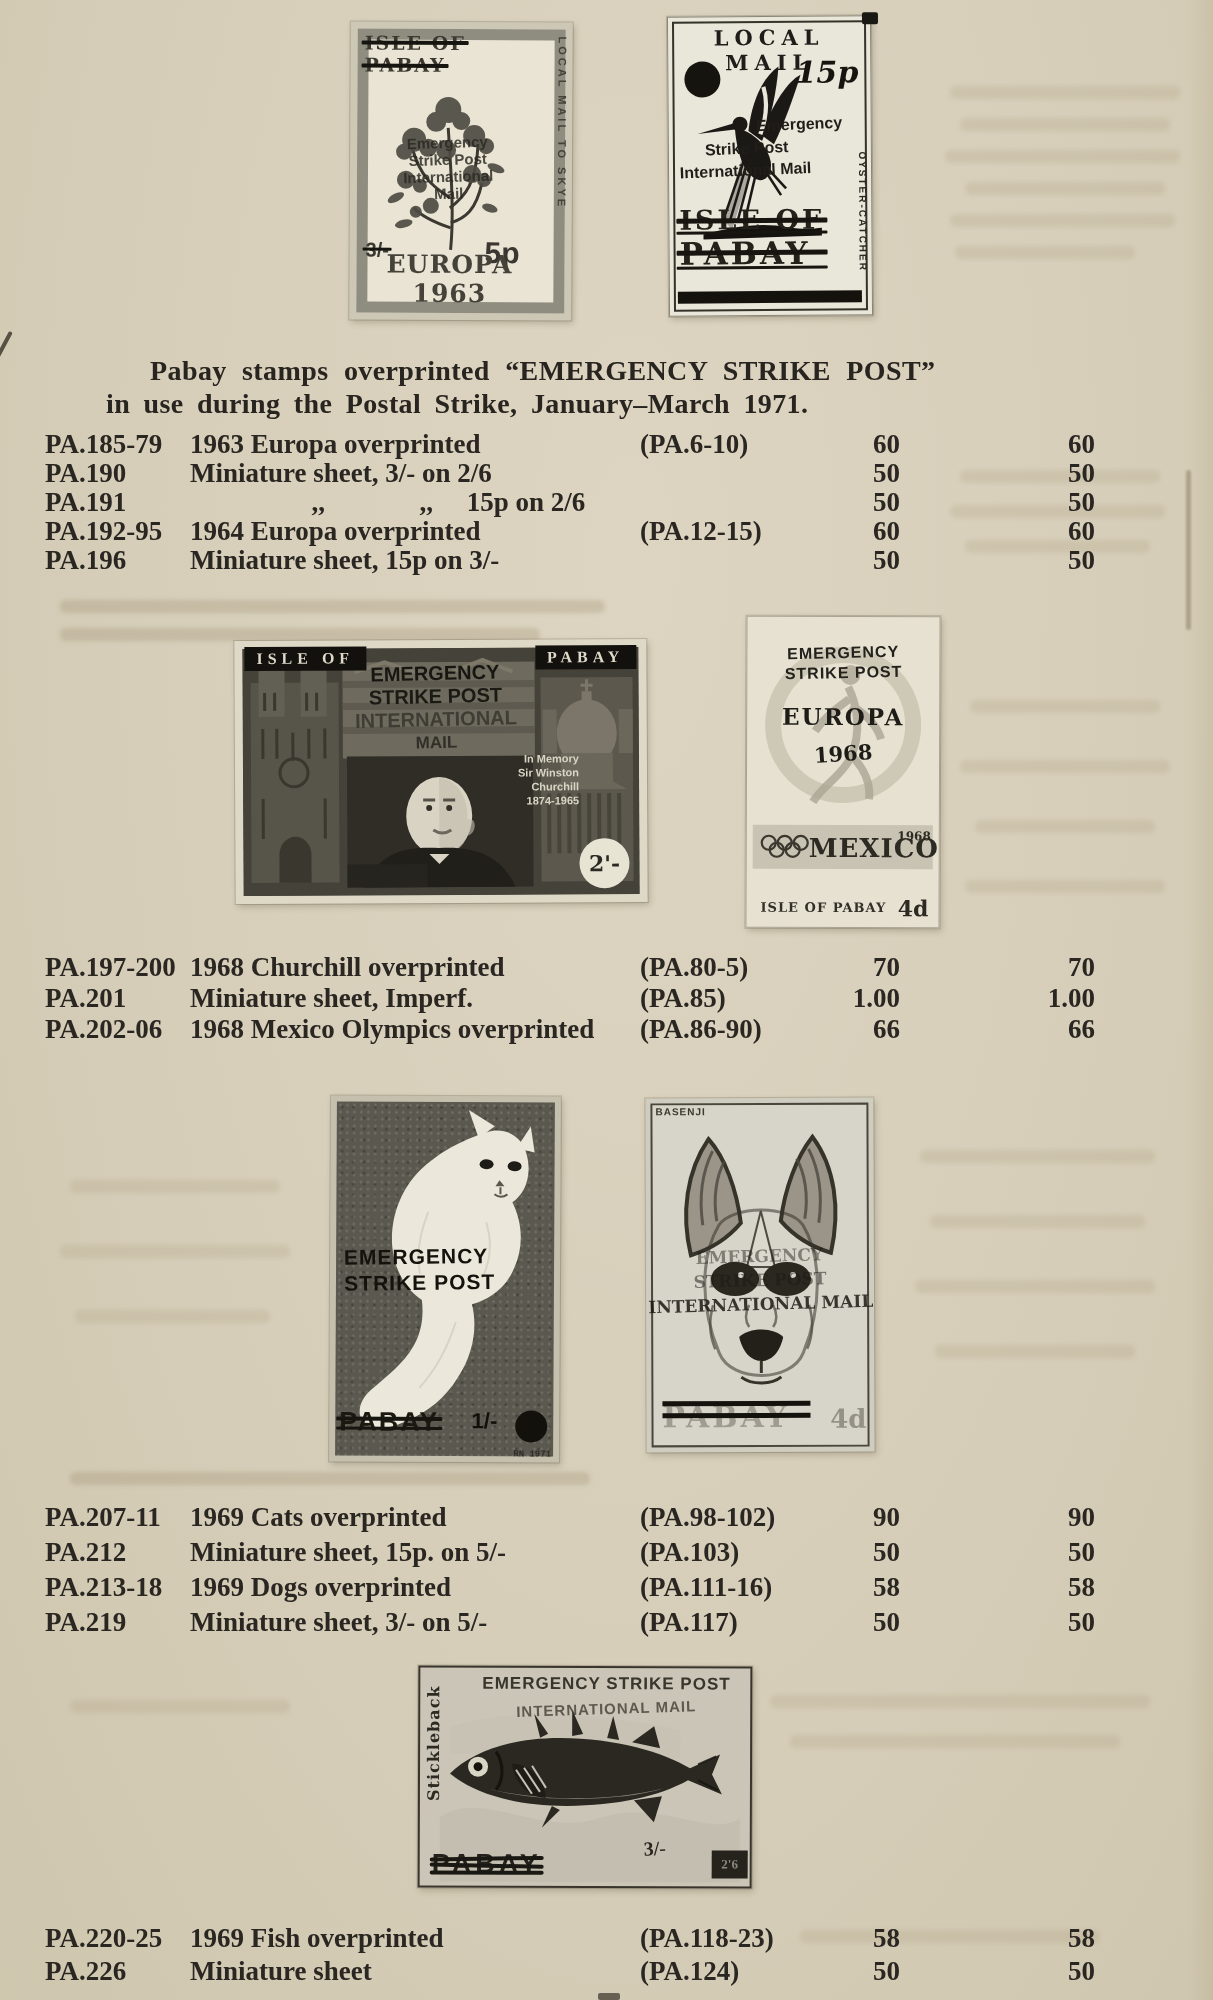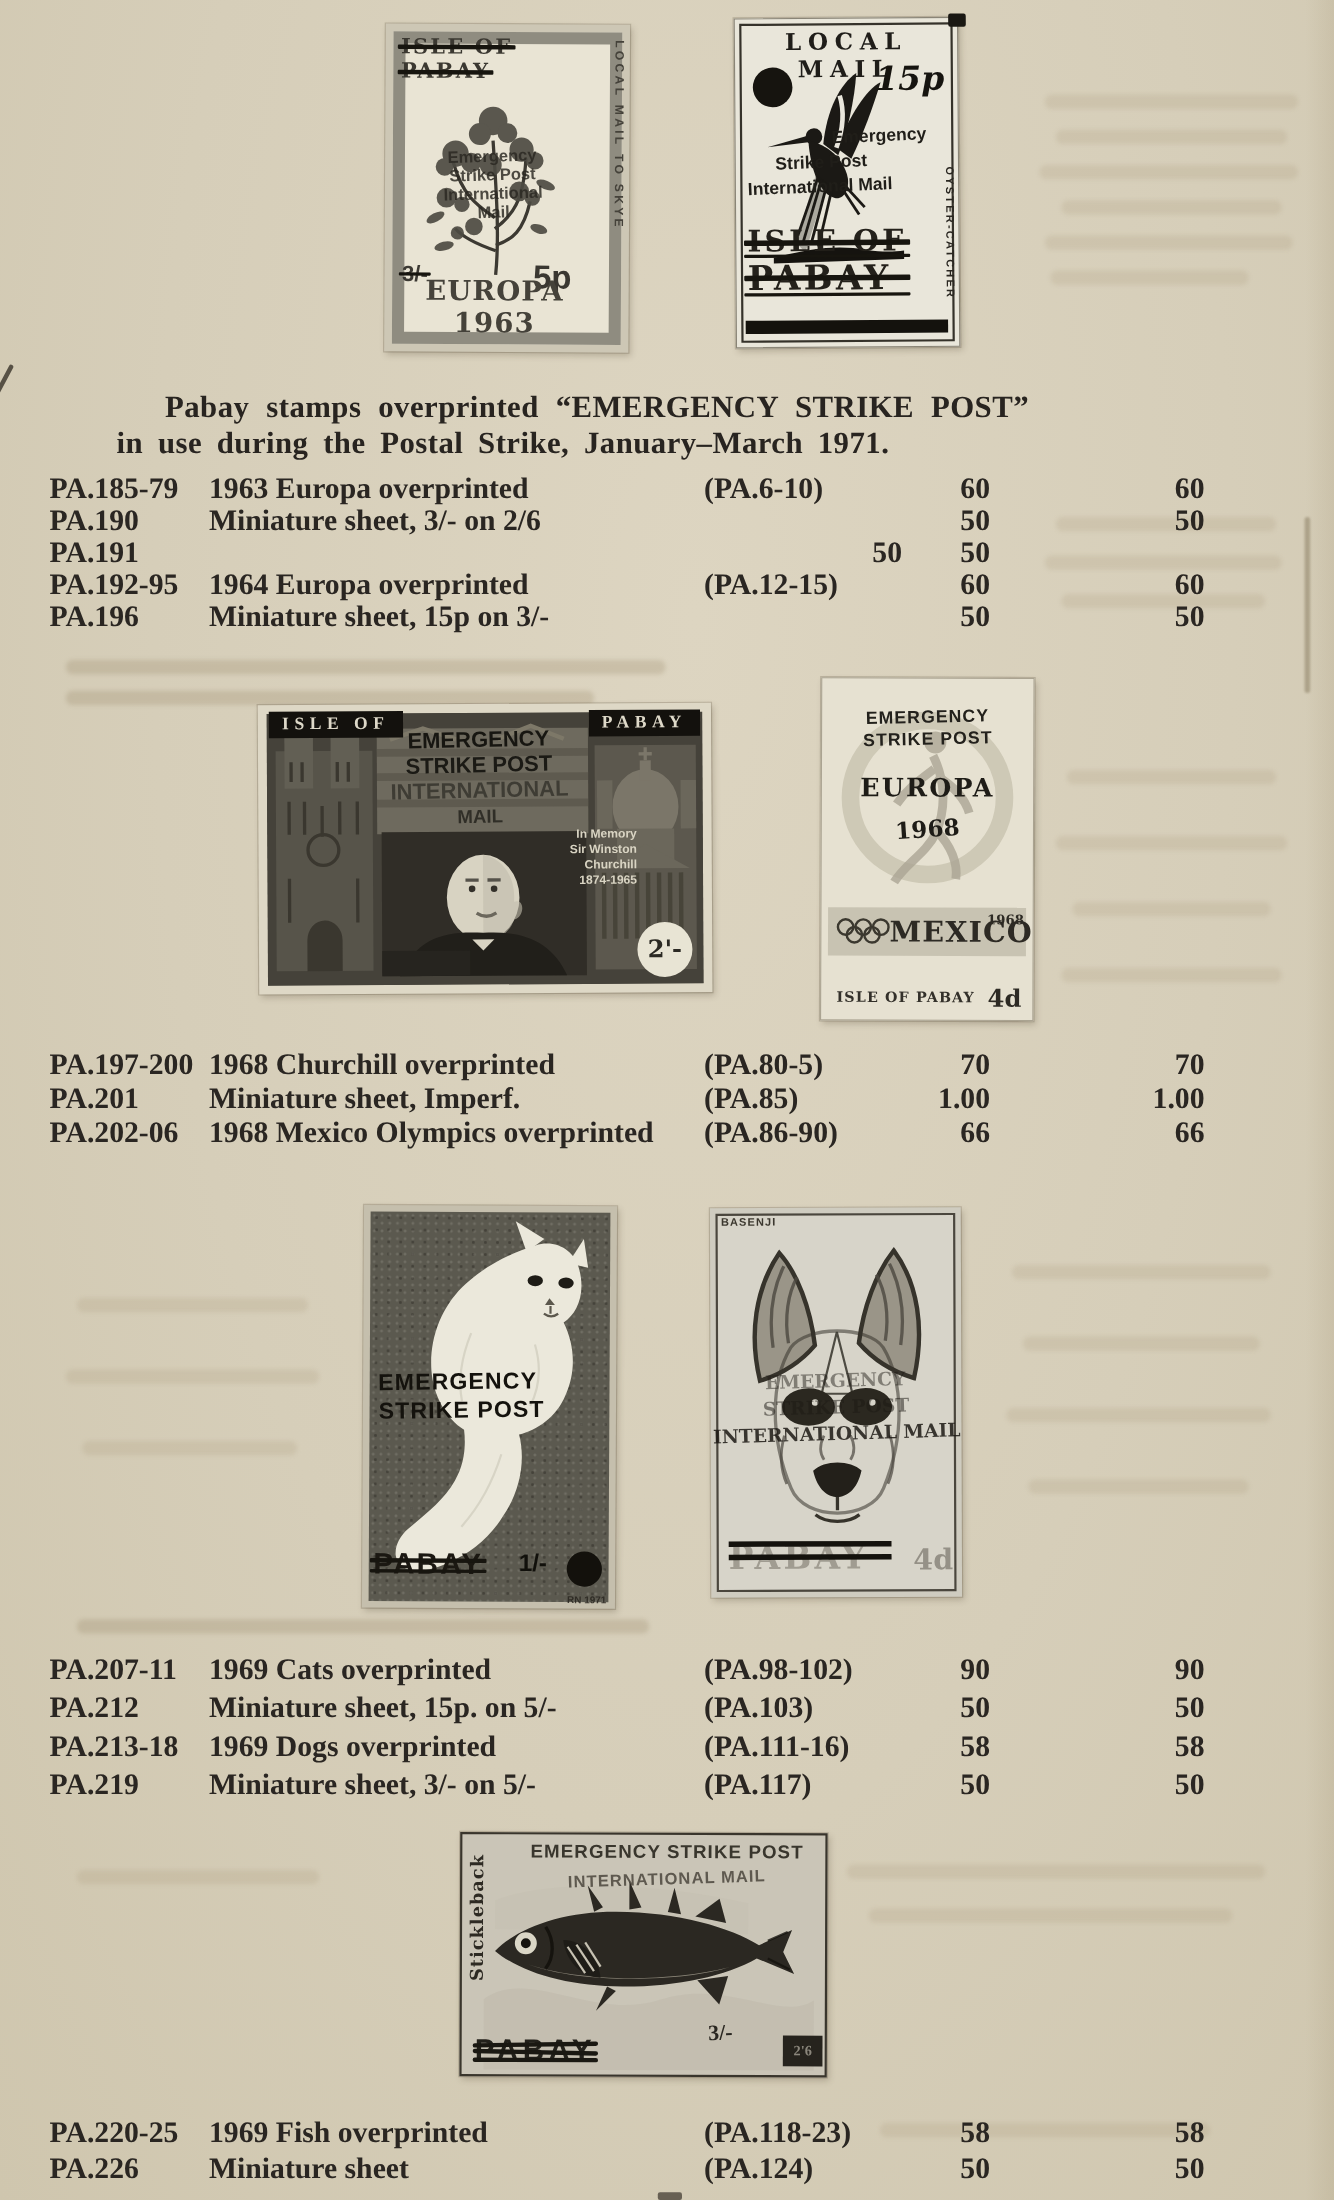--- a/index.html
+++ b/index.html
@@ -75,21 +75,21 @@
   #s4-val{position:absolute;right:10px;bottom:6px;font-weight:700;font-size:22px;color:#2d2a24;}
   
   #stamp5{left:330px;top:1096px;width:230px;height:366px;background:#c5bfad;transform:rotate(.3deg);}
   #stamp5 .inner{position:absolute;inset:6px;background-color:#5b594f;
     background-image:radial-gradient(rgba(236,233,221,.14) 1px,transparent 1.6px),radial-gradient(rgba(18,16,12,.30) 1px,transparent 1.6px);
     background-size:7px 7px,11px 11px;overflow:hidden;}
   #s5-op{position:absolute;left:14px;top:148px;color:#14120d;font-weight:700;font-size:21px;line-height:26px;letter-spacing:1px;transform:rotate(-1deg);}
   #s5-struck{position:absolute;left:10px;bottom:24px;color:#1b1812;font-weight:700;font-size:27px;letter-spacing:2px;}
   #s5-val{position:absolute;right:62px;bottom:28px;color:#11100b;font-weight:700;font-size:22px;}
   #s5-disc{position:absolute;right:12px;bottom:20px;width:32px;height:32px;border-radius:50%;background:#13110c;}
-  #s5-imprint{position:absolute;right:8px;bottom:3px;font-size:9px;color:rgba(40,37,30,.85);font-weight:700;}
+  #s5-imprint{position:absolute;right:8px;bottom:3px;font-size:9px;color:rgba(40,37,30,.85);font-weight:700;font-family:Liberation Mono, monospace;}
   
   #stamp6{left:646px;top:1098px;width:228px;height:354px;background:#cfccc0;transform:rotate(-.2deg);}
   #stamp6 .inner{position:absolute;inset:5px;background:#d7d4c9;border:2px solid #4a463d;overflow:hidden;}
   #s6-breed{position:absolute;left:10px;top:8px;font-weight:700;font-size:10px;letter-spacing:1px;color:#3b372e;}
   #s6-op{position:absolute;left:0;right:0;top:146px;text-align:center;color:rgba(28,25,20,.85);font-weight:700;font-size:17px;line-height:24px;transform:rotate(-1.5deg);}
   #s6-bar1{position:absolute;left:16px;right:64px;bottom:46px;height:5px;background:#14120d;}
   #s6-bar2{position:absolute;left:16px;right:64px;bottom:34px;height:5px;background:#14120d;}
   #s6-ghostname{position:absolute;left:16px;bottom:18px;font-weight:700;font-size:30px;letter-spacing:3px;color:rgba(42,37,28,.32);}
   #s6-ghostval{position:absolute;right:8px;bottom:18px;font-weight:700;font-size:26px;color:rgba(42,37,28,.38);}
   
@@ -249,20 +249,21 @@
       </div>
       <div class="cat-row">
         <span class="cell c-code">PA.190</span>
         <span class="cell c-desc">Miniature sheet, 3/- on 2/6</span>
         <span class="cell c-ref"></span>
         <span class="cell c-p1">50</span>
         <span class="cell c-p2">50</span>
       </div>
       <div class="cat-row">
         <span class="cell c-code">PA.191</span>
+        <span class="cell c-desc">                  ,,              ,,     15p on 2/6</span>
         <span class="cell c-ref"></span>
         <span class="cell c-p1">50</span>
         <span class="cell c-p2">50</span>
       </div>
       <div class="cat-row">
         <span class="cell c-code">PA.192-95</span>
         <span class="cell c-desc">1964 Europa overprinted</span>
         <span class="cell c-ref">(PA.12-15)</span>
         <span class="cell c-p1">60</span>
         <span class="cell c-p2">60</span>

